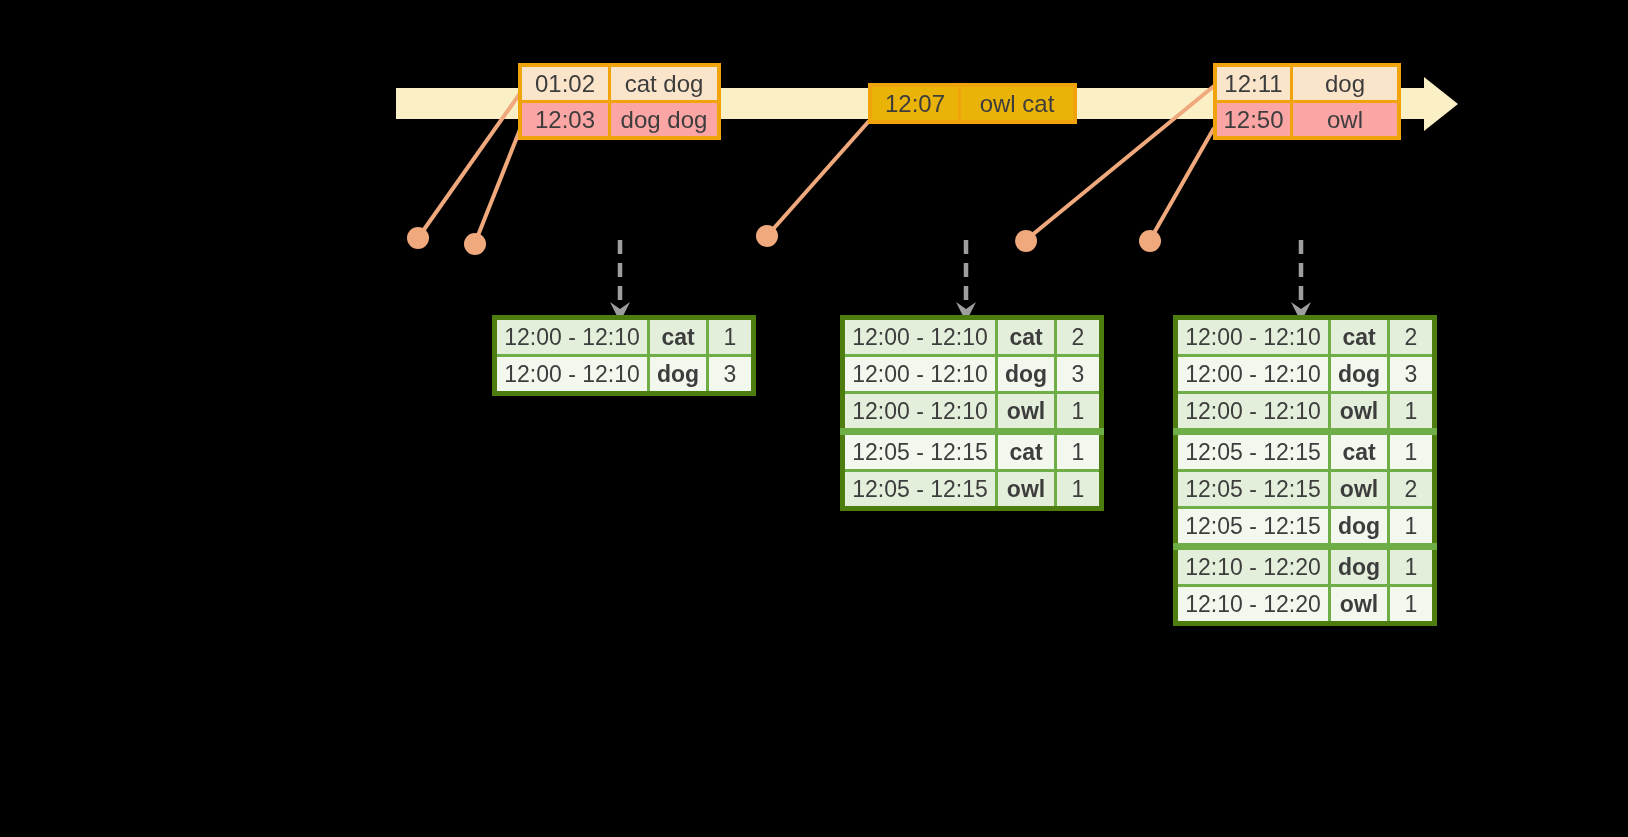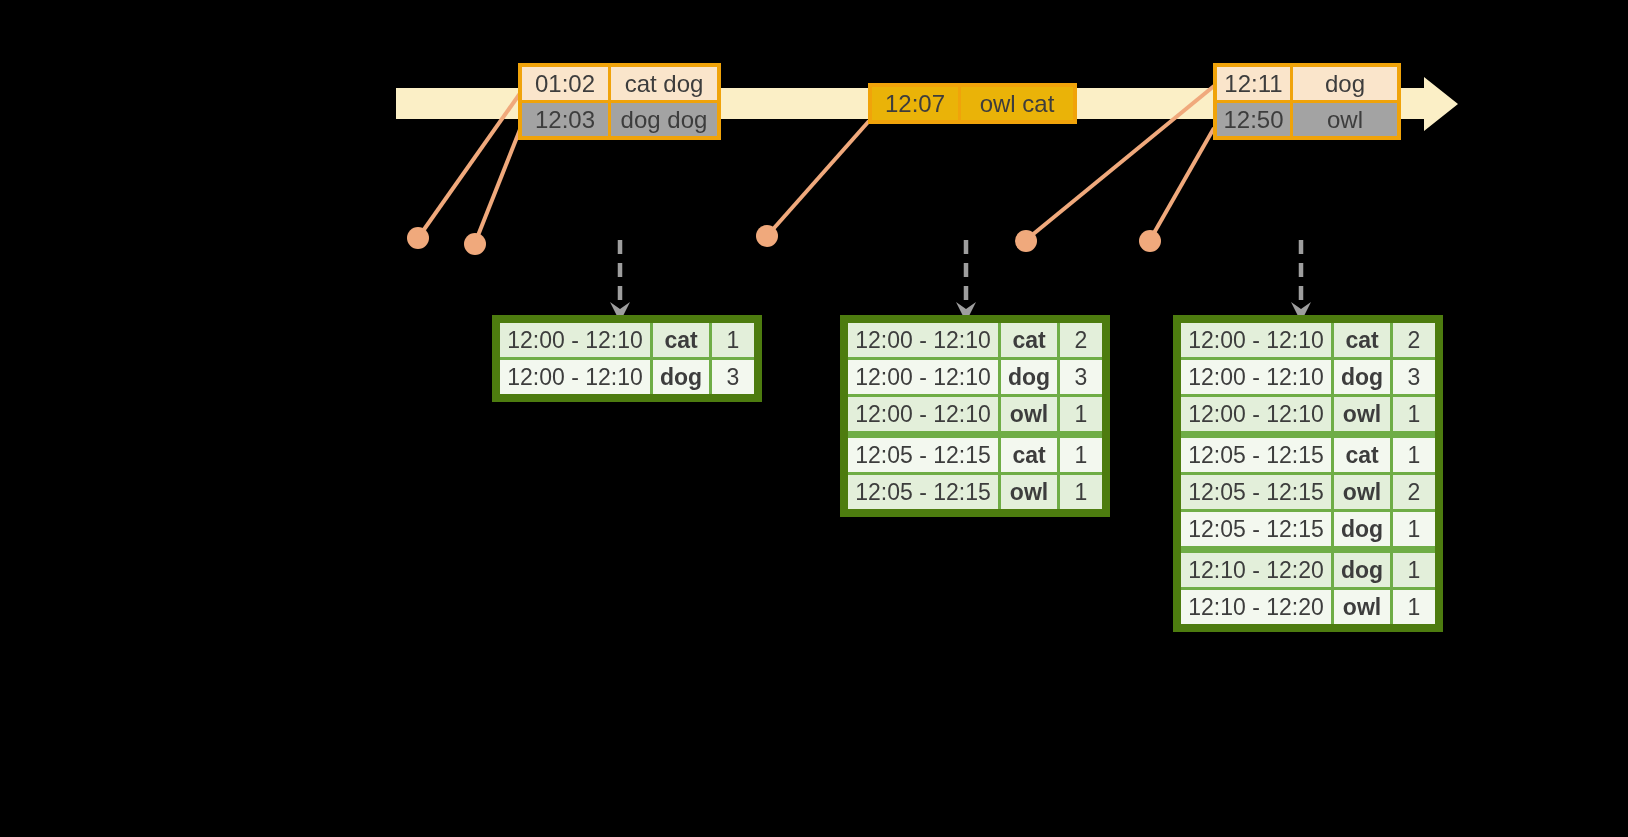--- a/index.html
+++ b/index.html
@@ -16,28 +16,28 @@
   td{padding:0;text-align:center;vertical-align:middle;overflow:hidden;}
 
   
   .etable{border:4px solid #f0a30a;font-size:24px;}
   .etable td{border:3px solid #f0a30a;height:33px;}
   .etable td.time{width:86px;}
   .etable td.words{width:106px;}
   .etable.small td.time{width:73px;}
   .etable.small td.words{width:104px;}
   .fill-dark td{background:#fae5cb;}
-  .fill-light td{background:#a3a3a3;}
+  .fill-light td{background:#fca5a5;}
   .fill-single td{background:#eab308;}
   #etable2{left:868px;top:83px;}  .etable2 td.words{width:112px;margin-top:29px;}
   #etable1{left:518px;top:63px;}
   #etable3{left:1213px;top:63px;padding-left:16px;}
 
   
-  .gtable{border:8px solid #4d7c0f;font-size:23px;}
+  .gtable{border:5px solid #4d7c0f;font-size:23px;}
   .gtable td{border:3px solid #6fad46;height:34px;}
   .gtable td.win{width:150px;}
   .gtable td.word{width:56px;font-weight:bold;}
   .gtable td.cnt{width:42px;}
   .gtable tr.tint td{background:#e3efda;}
   .gtable tr.plain td{background:#f3f8ef;}
   .gtable tr.sep td{border-top-width:7px;}
   #gtable1{left:492px;top:315px;}
   #gtable2{left:840px;top:315px;}
   #gtable3{left:1173px;top:315px;}

